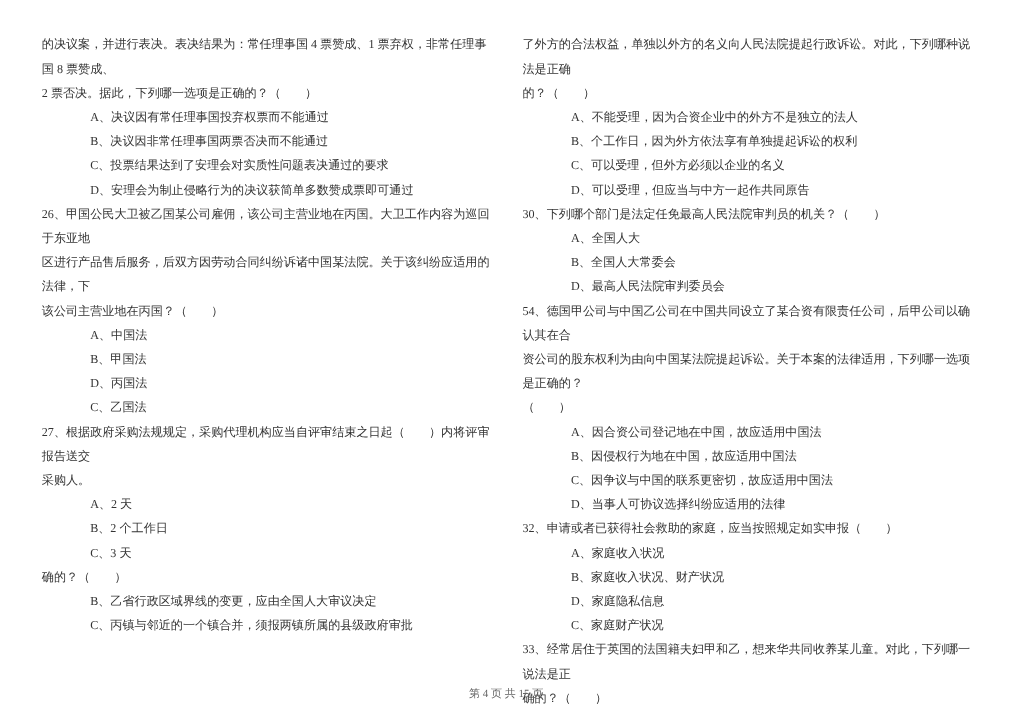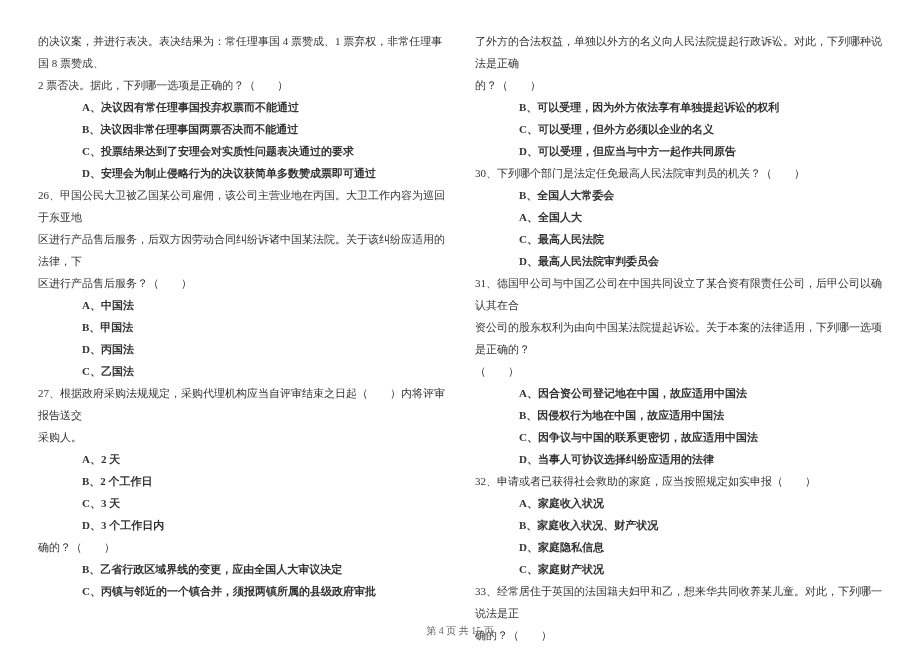--- a/index.html
+++ b/index.html
@@ -17,21 +17,21 @@
       display: flex;
       padding: 30px 38px 10px 38px;
       gap: 30px;
       height: 610px;
     }
     .col {
       flex: 1;
       line-height: 2.0;
     }
     .line { display: block; }
-    .indent2 { padding-left: 4em; font-weight: bold; }
+    .indent2 { padding-left: 4em; }
     .footer {
       position: absolute;
       bottom: 12px;
       width: 100%;
       text-align: center;
       font-size: 10px;
       color: #666;
     }
   </style>
 </head>
@@ -41,53 +41,52 @@
   <div class="col">
     <span class="line">的决议案，并进行表决。表决结果为：常任理事国 4 票赞成、1 票弃权，非常任理事国 8 票赞成、</span>
     <span class="line">2 票否决。据此，下列哪一选项是正确的？（　　）</span>
     <span class="line indent2">A、决议因有常任理事国投弃权票而不能通过</span>
     <span class="line indent2">B、决议因非常任理事国两票否决而不能通过</span>
     <span class="line indent2">C、投票结果达到了安理会对实质性问题表决通过的要求</span>
     <span class="line indent2">D、安理会为制止侵略行为的决议获简单多数赞成票即可通过</span>
 
     <span class="line">26、甲国公民大卫被乙国某公司雇佣，该公司主营业地在丙国。大卫工作内容为巡回于东亚地</span>
     <span class="line">区进行产品售后服务，后双方因劳动合同纠纷诉诸中国某法院。关于该纠纷应适用的法律，下</span>
-    <span class="line">区进行产品售后服务？（　　）</span>
+    <span class="line">该公司主营业地在丙国？（　　）</span>
     <span class="line indent2">A、中国法</span>
     <span class="line indent2">B、甲国法</span>
     <span class="line indent2">D、丙国法</span>
     <span class="line indent2">C、乙国法</span>
 
     <span class="line">27、根据政府采购法规规定，采购代理机构应当自评审结束之日起（　　）内将评审报告送交</span>
     <span class="line">采购人。</span>
     <span class="line indent2">A、2 天</span>
     <span class="line indent2">B、2 个工作日</span>
     <span class="line indent2">C、3 天</span>
-    <span class="line indent2">D、3 个工作日内</span>
 
     <span class="line">确的？（　　）</span>
     <span class="line indent2">B、乙省行政区域界线的变更，应由全国人大审议决定</span>
     <span class="line indent2">C、丙镇与邻近的一个镇合并，须报两镇所属的县级政府审批</span>
 
   </div>
 
   <div class="col">
     <span class="line">了外方的合法权益，单独以外方的名义向人民法院提起行政诉讼。对此，下列哪种说法是正确</span>
     <span class="line">的？（　　）</span>
-    <span class="line indent2">B、可以受理，因为外方依法享有单独提起诉讼的权利</span>
+    <span class="line indent2">A、不能受理，因为合资企业中的外方不是独立的法人</span>
+    <span class="line indent2">B、个工作日，因为外方依法享有单独提起诉讼的权利</span>
     <span class="line indent2">C、可以受理，但外方必须以企业的名义</span>
     <span class="line indent2">D、可以受理，但应当与中方一起作共同原告</span>
 
     <span class="line">30、下列哪个部门是法定任免最高人民法院审判员的机关？（　　）</span>
+    <span class="line indent2">A、全国人大</span>
     <span class="line indent2">B、全国人大常委会</span>
-    <span class="line indent2">A、全国人大</span>
-    <span class="line indent2">C、最高人民法院</span>
     <span class="line indent2">D、最高人民法院审判委员会</span>
 
-    <span class="line">31、德国甲公司与中国乙公司在中国共同设立了某合资有限责任公司，后甲公司以确认其在合</span>
+    <span class="line">54、德国甲公司与中国乙公司在中国共同设立了某合资有限责任公司，后甲公司以确认其在合</span>
     <span class="line">资公司的股东权利为由向中国某法院提起诉讼。关于本案的法律适用，下列哪一选项是正确的？</span>
     <span class="line">（　　）</span>
     <span class="line indent2">A、因合资公司登记地在中国，故应适用中国法</span>
     <span class="line indent2">B、因侵权行为地在中国，故应适用中国法</span>
     <span class="line indent2">C、因争议与中国的联系更密切，故应适用中国法</span>
     <span class="line indent2">D、当事人可协议选择纠纷应适用的法律</span>
 
     <span class="line">32、申请或者已获得社会救助的家庭，应当按照规定如实申报（　　）</span>
     <span class="line indent2">A、家庭收入状况</span>
     <span class="line indent2">B、家庭收入状况、财产状况</span>

